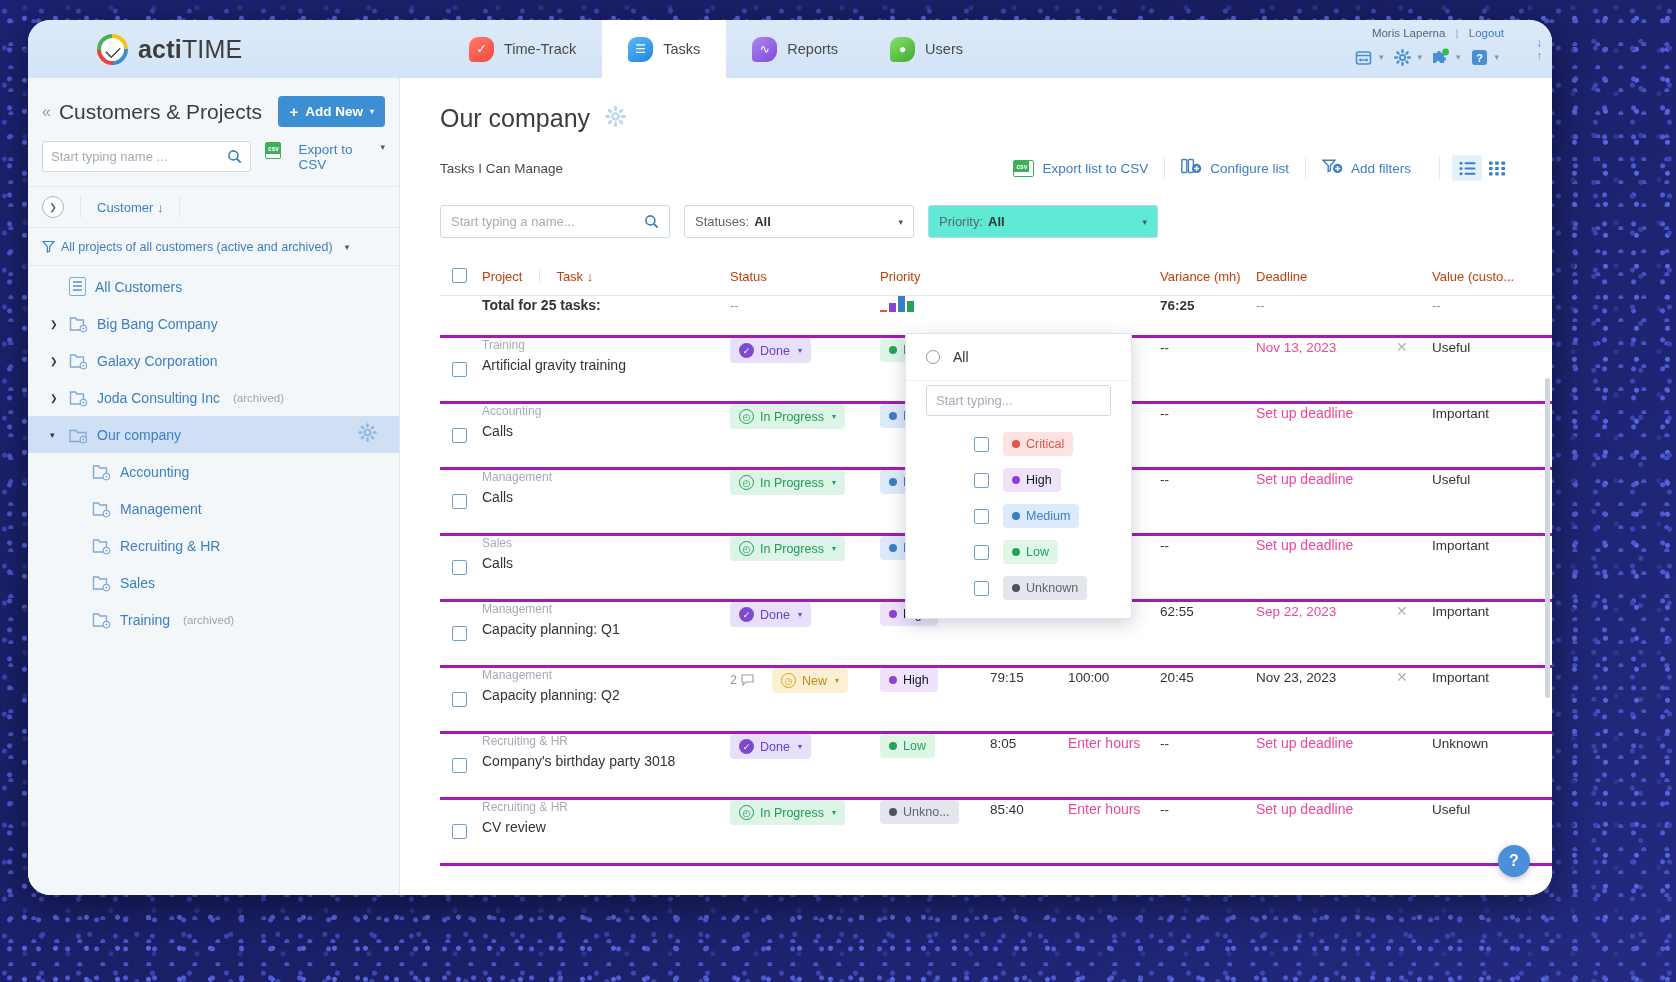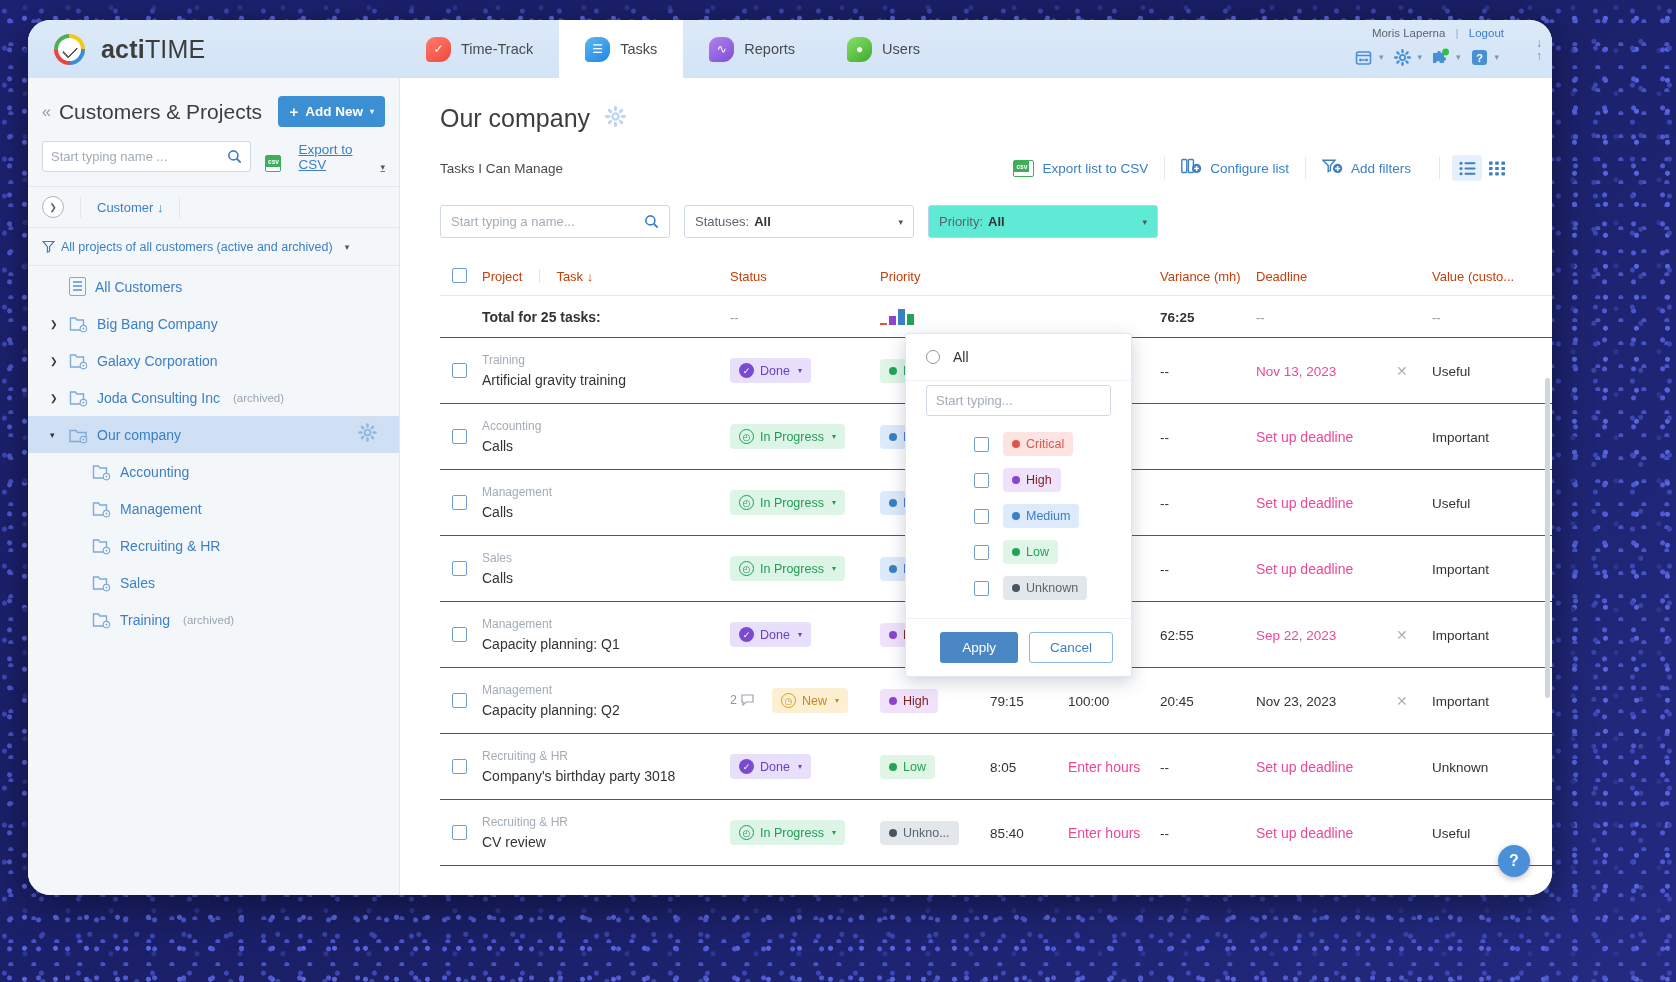--- a/index.html
+++ b/index.html
@@ -26,21 +26,21 @@
   .window{
     position:absolute; left:28px; top:20px; width:1524px; height:875px;
     background:#fff; border-radius:22px; overflow:hidden;
     box-shadow:0 8px 40px rgba(0,0,0,.45);
   }
   
   .topbar{
     height:58px; background:linear-gradient(180deg,#dce9f8 0%,#d3e4f7 100%);
     display:flex; align-items:stretch; position:relative;
   }
-  .logo-wrap{ width:372px; display:flex; align-items:center; padding-left:26px; gap:16px;}
+  .logo-wrap{ width:372px; display:flex; align-items:center; padding-left:26px; gap:10px;margin-left:43px;}
   .logo-mark{ width:31px;height:31px;border-radius:50%;position:relative;
     background:conic-gradient(#f5c518 0 25%, #3b8ed0 0 50%, #e8453c 0 75%, #4caf50 0 100%);
   }
   .logo-mark:after{content:"";position:absolute;inset:4px;border-radius:50%;background:#fff;}
   .logo-mark:before{content:"";position:absolute;left:9px;top:12px;width:12px;height:7px;
     border-left:2px solid #555;border-bottom:2px solid #555;transform:rotate(-45deg);z-index:2;border-radius:1px;}
   .logo-text{ font-size:25px; color:#3d3d3d; letter-spacing:.2px;}
   .logo-text b{font-weight:bold;}
   .navtabs{ display:flex; align-items:stretch;}
   .navtab{
@@ -74,21 +74,21 @@
     display:flex;align-items:center;gap:7px;font-size:13.5px;font-weight:bold;cursor:pointer;}
   .addnew .plus{font-size:15px;font-weight:bold;}
   .addnew .car{font-size:8px;opacity:.9;}
   .sb-search-row{display:flex;align-items:center;padding:14px 14px 0 14px;gap:14px;}
   .sb-search{flex:0 0 184px;height:31px;border:1px solid #cfd9e3;border-radius:3px;background:#fff;
     display:flex;align-items:center;padding:0 8px;}
   .sb-search input{border:0;outline:0;font-size:13px;color:#333;flex:1;background:transparent;
     font-family:"Liberation Sans",sans-serif;}
   .sb-search input::placeholder{color:#a3acb6;}
   .mag{width:15px;height:15px;}
-  .csvbtn{display:flex;align-items:flex-end;gap:17px;font-size:13.5px;color:#3b7fc4;cursor:pointer;text-decoration:underline;}
+  .csvbtn{display:flex;align-items:flex-start;gap:17px;font-size:13.5px;color:#3b7fc4;cursor:pointer;}
   .csvbadge{width:21px;height:17px;border:1px solid #3fae5c;border-radius:2px;background:#fff;
     position:relative;display:flex;align-items:flex-start;}
   .csvbadge i{position:absolute;left:0;top:0;width:15px;height:11px;background:#3fae5c;color:#fff;
     font-size:6.5px;font-style:normal;display:flex;align-items:center;justify-content:center;font-weight:bold;}
   .sb-sub{margin-top:14px;border-top:1px solid #e2e8ee;border-bottom:1px solid #e2e8ee;
     display:flex;align-items:center;height:42px;padding-left:14px;gap:0;}
   .rndbtn{width:22px;height:22px;border-radius:50%;border:1px solid #a9b5c1;background:#fff;
     display:flex;align-items:center;justify-content:center;font-size:9px;color:#5a6570;cursor:pointer;}
   .vline{width:1px;height:22px;background:#e2e8ee;margin:0 16px;}
   .sortlbl{font-size:13px;color:#3b7fc4;cursor:pointer;}
@@ -128,21 +128,21 @@
   .fb-sel{width:230px;height:33px;border:1px solid #cfd9e3;border-radius:3px;display:flex;
     align-items:center;padding:0 10px;font-size:13px;color:#5a6570;cursor:pointer;background:#fff;}
   .fb-sel b{color:#333;font-weight:bold;margin-left:5px;}
   .fb-sel .car{margin-left:auto;font-size:9px;color:#555;}
   .fb-sel.open{background:#5eead4;border-color:#b9d2ee;}
   
   .tbl{margin:0 0 0 40px;width:1112px;}
   .thead{display:flex;align-items:center;height:40px;border-bottom:1px solid #e2e8ee;margin-top:18px;}
   .th{font-size:13px;color:#c2410c;}
   .cb{width:15px;height:15px;border:1.5px solid #6f9ed3;border-radius:2px;background:#fff;flex:none;cursor:pointer;}
-  .row{display:flex;align-items:center;height:66px;border-bottom:1px solid #a21caf;}
+  .row{display:flex;height:66px;border-bottom:3px solid #a21caf;}
   .row.total{height:42px;}
   .c-chk{width:42px;display:flex;align-items:center;padding-left:12px;flex:none;}
   .c-task{width:248px;flex:none;}
   .c-status{width:150px;flex:none;}
   .c-prio{width:110px;flex:none;}
   .c-te{width:78px;flex:none;text-align:left;}
   .c-est{width:92px;flex:none;}
   .c-var{width:96px;flex:none;}
   .c-dl{width:140px;flex:none;}
   .c-x{width:36px;flex:none;}
@@ -157,21 +157,21 @@
   .st-done{background:#e8dffb;color:#6b3fc9;}
   .st-prog{background:#ddf5e6;color:#1f9d55;}
   .st-new{background:#fdf0d2;color:#c08a14;}
   .st-ico{width:15px;height:15px;border-radius:50%;display:flex;align-items:center;justify-content:center;
     font-size:9px;color:#fff;}
   .st-done .st-ico{background:#7a4ad0;}
   .st-prog .st-ico{background:transparent;border:1.5px solid #1f9d55;color:#1f9d55;}
   .st-new .st-ico{background:transparent;border:1.5px solid #d3a217;color:#d3a217;}
   .pr-crit{background:#fde4e2;color:#e0564a;}
   .pr-crit .dot{background:#e0564a;}
-  .pr-high{background:#f0e2fb;color:#7f1d1d;}
+  .pr-high{background:#f0e2fb;color:#0f172a;}
   .pr-high .dot{background:#8b44cf;}
   .pr-med{background:#ddeafb;color:#3b7fc4;}
   .pr-med .dot{background:#3b7fc4;}
   .pr-low{background:#dff5e6;color:#24a257;}
   .pr-low .dot{background:#24a257;}
   .pr-unk{background:#e3e7eb;color:#5a6570;}
   .pr-unk .dot{background:#4a5560;}
   .num{font-size:13.5px;color:#333;}
   .muted{font-size:14px;color:#ec4899;}
   .dl-over{font-size:13.5px;color:#ec4899;}
@@ -829,24 +829,20 @@
               </span>
             </div>
             <div class="dd-item">
               <span class="cb"></span>
               <span class="pill pr-unk">
                 <span class="dot"></span>
                 <span>Unknown</span>
               </span>
             </div>
           </div>
-        <div class="dd-foot">
-          <span class="btn-apply">Apply</span>
-          <span class="btn-cancel">Cancel</span>
-        </div>
       </div>
 
       <div class="vscroll"></div>
     </div>
   </div>
 
   <div class="helpbtn">?</div>
 </div>
 
 </body></html>

